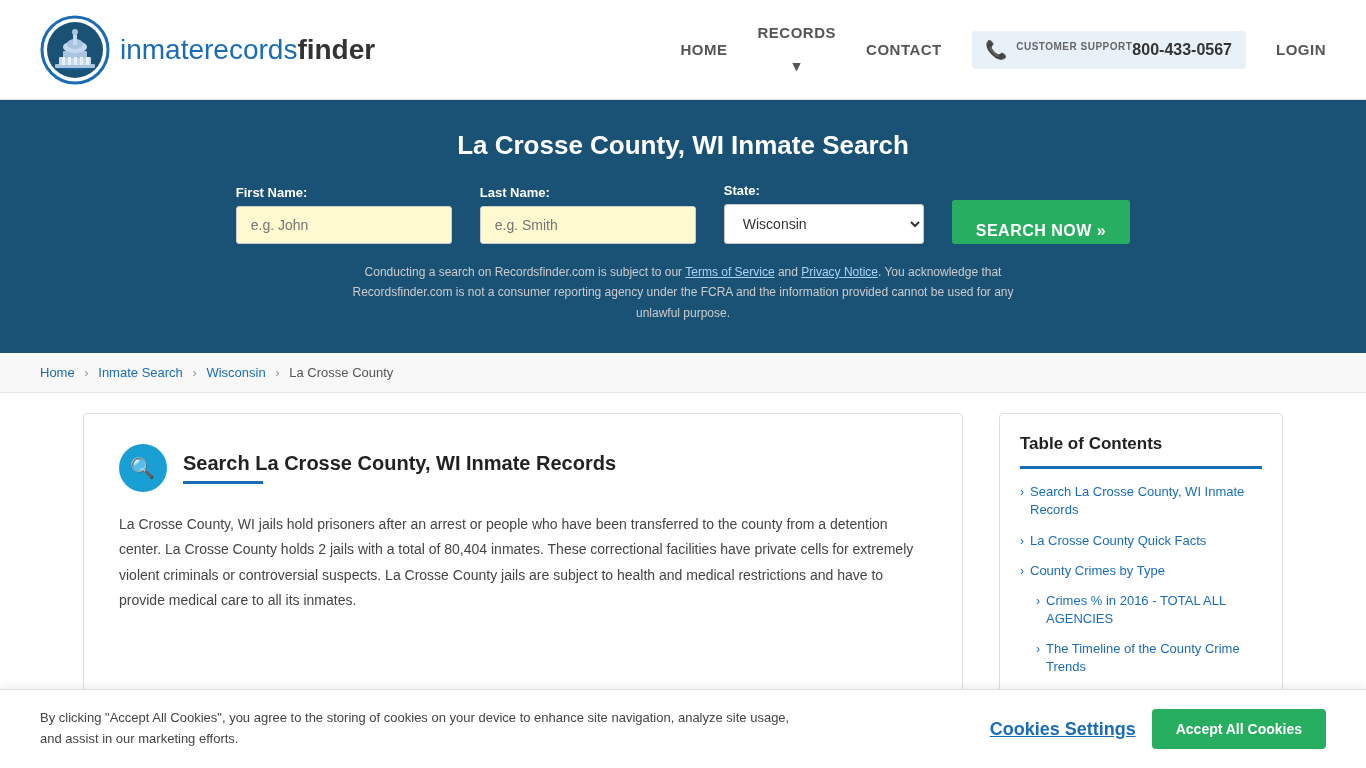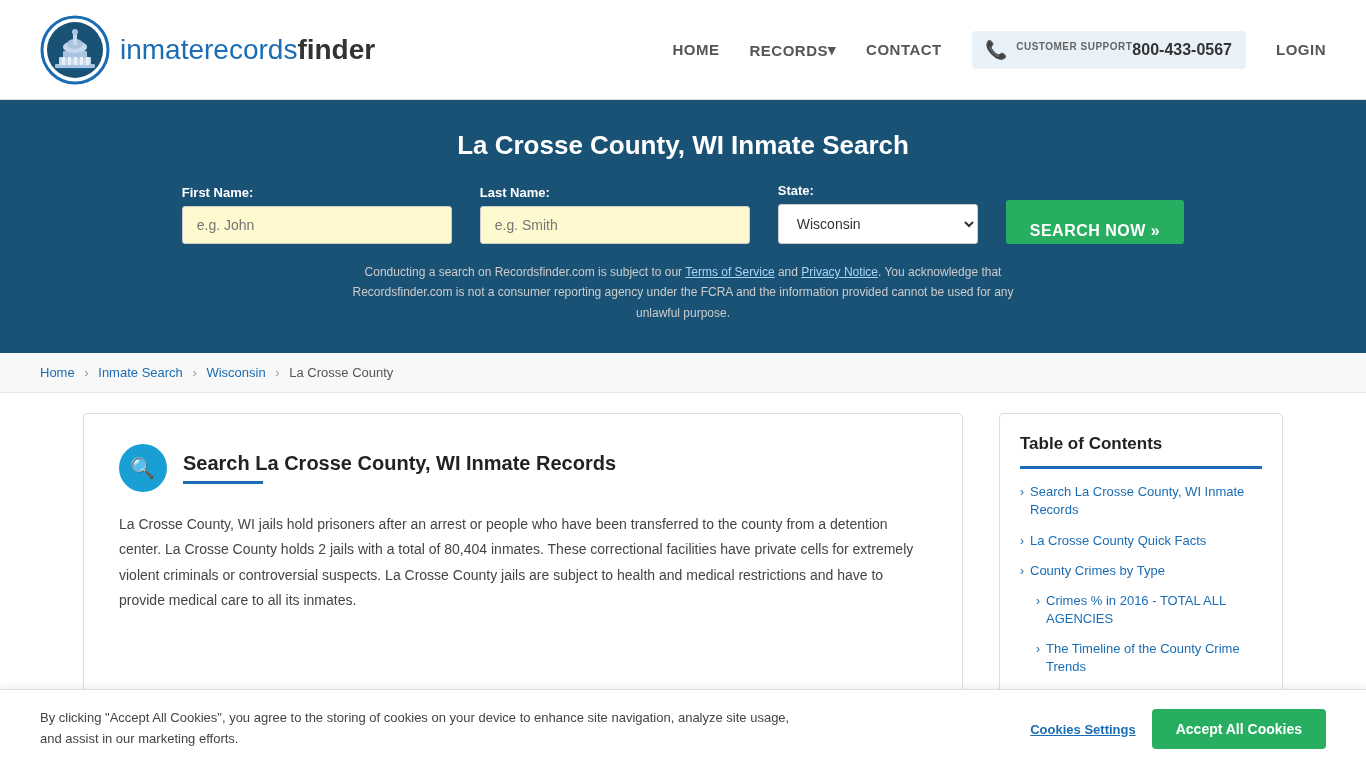--- a/index.html
+++ b/index.html
@@ -45,22 +45,23 @@
     .nav-item {
       font-size: 15px;
       font-weight: 700;
       color: #555;
       text-decoration: none;
       letter-spacing: 0.5px;
       cursor: pointer;
     }
     .nav-records {
       display: flex;
-      align-items: flex-end;
-      gap: 0;
+      align-items: center;
+      gap: 16px;
+      flex-direction: column;
     }
     .support-box {
       background: #e8f0f8;
       border-radius: 4px;
       padding: 8px 14px;
       display: flex;
       align-items: center;
       gap: 8px;
     }
     .support-icon {
@@ -113,21 +114,21 @@
       flex-direction: column;
       align-items: flex-start;
       gap: 6px;
     }
     .form-group label {
       color: #fff;
       font-size: 13px;
       font-weight: 600;
     }
     .form-group input {
-      width: 270px;
+      width: 216px;
       padding: 10px 14px;
       border: 1px solid #ccc;
       border-radius: 3px;
       font-size: 14px;
       background: #fff9d0;
       color: #999;
     }
     .form-group select {
       width: 200px;
       padding: 10px 14px;
@@ -303,21 +304,21 @@
     .cookie-actions {
       display: flex;
       align-items: center;
       gap: 16px;
       flex-shrink: 0;
     }
     .cookies-settings-btn {
       background: none;
       border: none;
       color: #1a6db5;
-      font-size: 13px;
+      font-size: 18px;
       cursor: pointer;
       text-decoration: underline;
       font-weight: 600;
     }
     .accept-cookies-btn {
       background: #27ae60;
       color: #fff;
       border: none;
       padding: 12px 24px;
       font-size: 14px;

